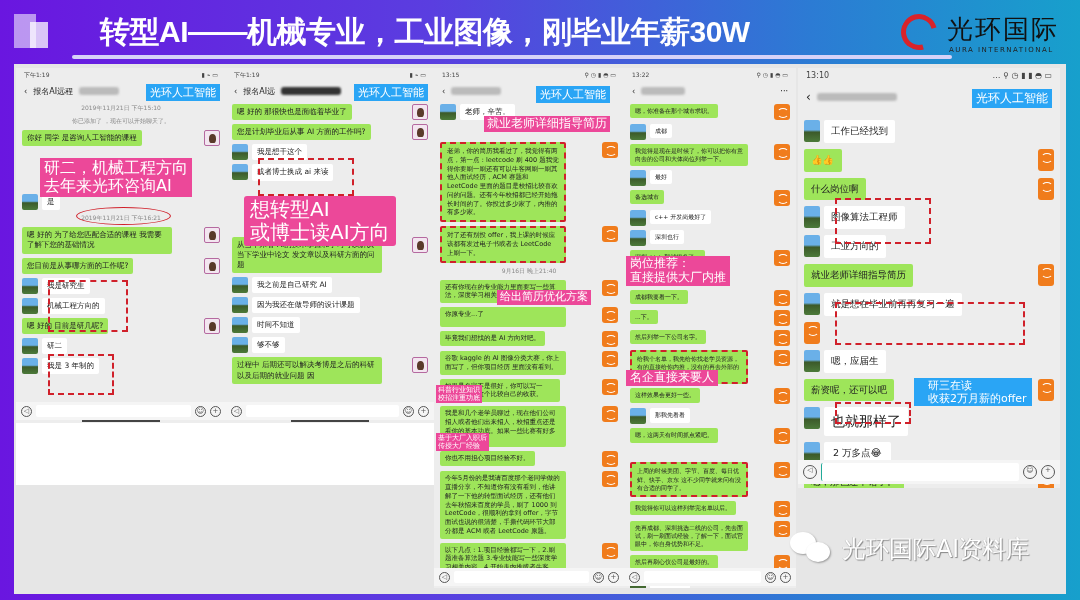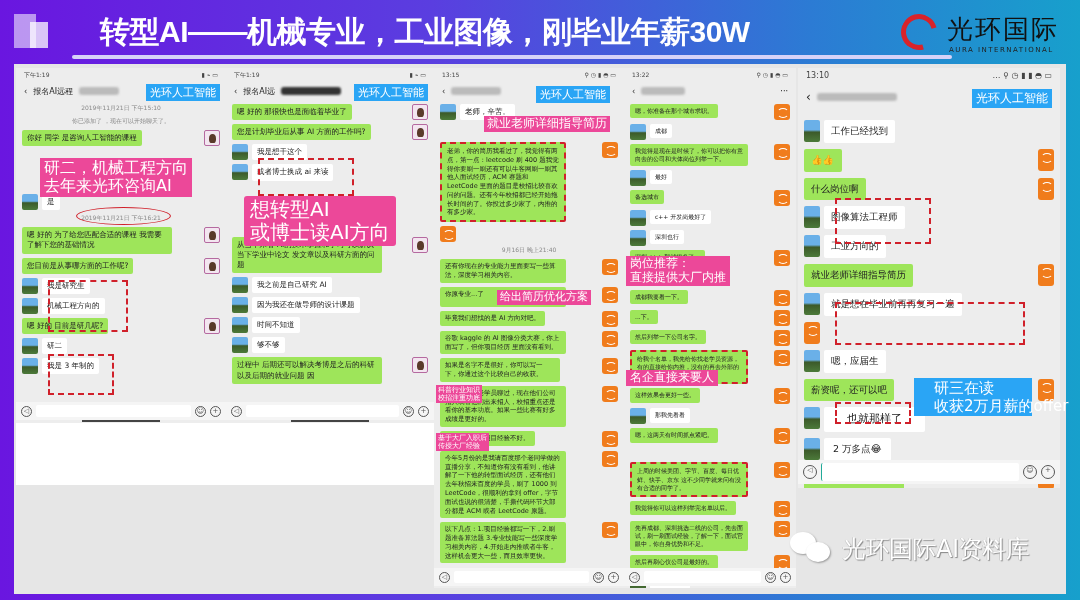--- a/index.html
+++ b/index.html
@@ -202,20 +202,21 @@
   <div class="msg">
       <div class="av land"></div>
       <div class="bubble w">老师，辛苦。</div>
     </div>
   <div style="height:14px"></div>
   <div class="msg right">
       <div class="bubble g dash" style="font-size:6.5px;max-width:126px">老弟，你的简历我看过了，我觉得有两点，第一点：leetcode 刷 400 题我觉得你要刷一刷还有可以牛客网刷一刷其他人面试经历，ACM 赛题和 LeetCode 里面的题目是校招比较喜欢问的问题。还有今年校招都已经开始拖长时间的了。你投过多少家了，内推的有多少家。</div>
       <div class="av orange"></div>
     </div>
   <div class="msg right">
+      <div class="bubble g dash" style="font-size:6.5px;max-width:126px">对了还有别投 offer，我上课的时候应该都有发过电子书或者去 LeetCode 上刷一下。</div>
       <div class="av orange"></div>
     </div>
   <div class="ts">9月16日 晚上21:40</div>
   <div class="msg right">
       <div class="bubble g" style="font-size:6.5px;max-width:126px">还有你现在的专业能力里面要写一些算法，深度学习相关内容。</div>
       <div class="av orange"></div>
     </div>
   <div class="msg right">
       <div class="bubble g" style="font-size:6.5px;width:126px;height:20px">你原专业...了</div>
       <div class="av orange"></div>
@@ -414,41 +415,41 @@
   <div class="msg" style="margin:6px">
       <div class="av land" style="width:22px;height:22px"></div>
       <div class="bubble w" style="font-size:9.5px;padding:5px 7px">嗯，应届生</div>
     </div>
   <div class="msg right" style="margin:6px">
       <div class="bubble g" style="font-size:9.5px;padding:5px 7px">薪资呢，还可以吧</div>
       <div class="av orange" style="width:22px;height:22px"></div>
     </div>
   <div class="msg" style="margin:6px">
       <div class="av land" style="width:22px;height:22px"></div>
-      <div class="bubble w" style="font-size:11px;padding:5px 23px">也就那样了</div>
+      <div class="bubble w" style="font-size:14px;padding:5px 7px">也就那样了</div>
     </div>
   <div class="msg" style="margin:6px">
       <div class="av land" style="width:22px;height:22px"></div>
       <div class="bubble w" style="font-size:9.5px;padding:5px 9px">2 万多点😂</div>
     </div>
   <div class="msg right" style="margin:6px">
       <div class="bubble g" style="font-size:9.5px;padding:5px 7px">嗯，那也还不错了。</div>
       <div class="av orange" style="width:22px;height:22px"></div>
     </div>
   <div class="inputbar" style="top:392px;height:24px">
     <span class="ic" style="width:14px;height:14px;flex-basis:14px">◁</span>
     <span class="field" style="height:18px;border-left:1px solid #2a9"></span>
     <span class="ic" style="width:14px;height:14px;flex-basis:14px">☺</span>
     <span class="ic" style="width:14px;height:14px;flex-basis:14px">+</span>
   </div>
 </div>
 <div class="dash" style="left:835px;top:198px;width:96px;height:46px;position:absolute"></div>
 <div class="dash" style="left:835px;top:302px;width:190px;height:43px;position:absolute"></div>
 <div class="dash" style="left:835px;top:402px;width:76px;height:22px;position:absolute"></div>
-<div class="bluelabel" style="left:914px;top:378px;font-size:15px;padding:1px 20px;white-space:pre;width:118px">研三在读
+<div class="bluelabel" style="left:914px;top:378px;font-size:11px;padding:1px 14px;white-space:pre;width:118px">研三在读
 收获2万月薪的offer</div>
 
 <div class="watermark">
   <div class="wm-icon">
       <div class="b1"></div>
       <div class="b2"></div>
     </div>
   <div class="wm-text">光环国际AI资料库</div>
 </div>
 

